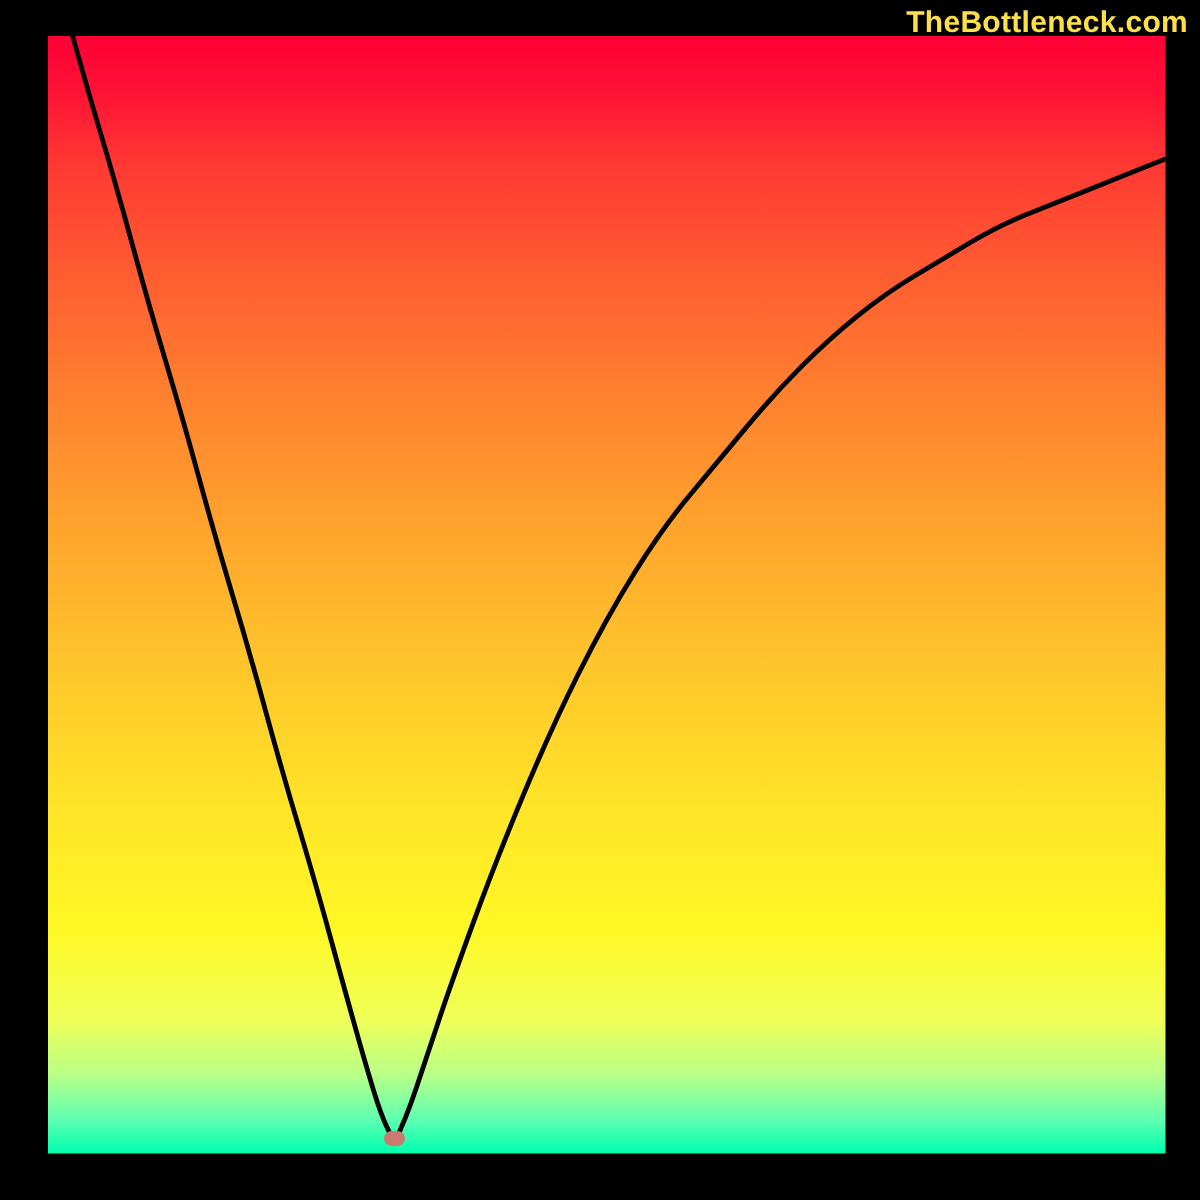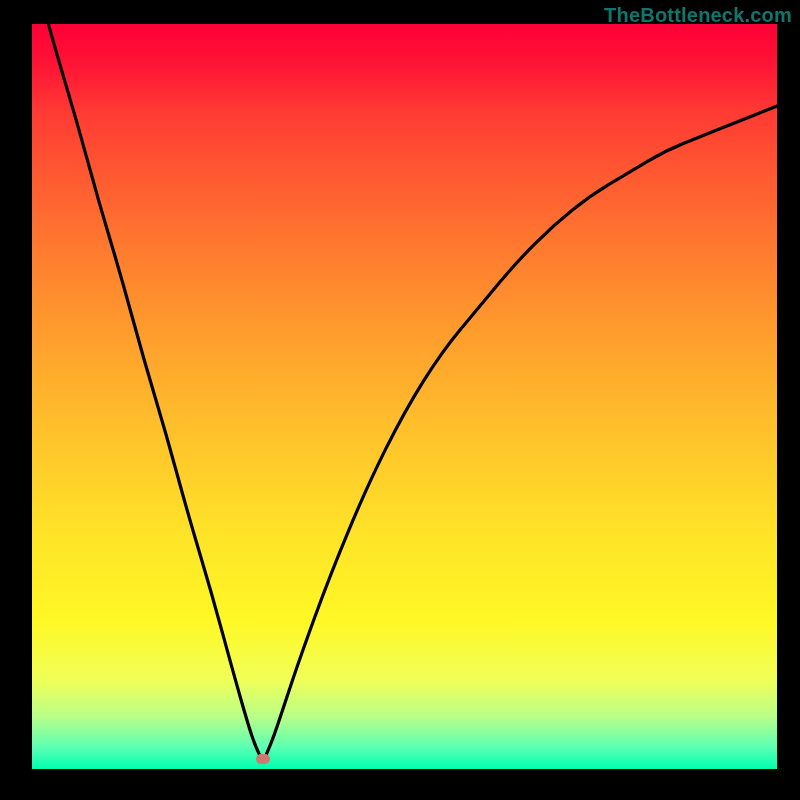--- a/index.html
+++ b/index.html
@@ -27,21 +27,21 @@
       #00ffb0 100%
     );
   }
   .watermark {
     position: absolute;
     top: 4px;
     right: 8px;
     font-family: Arial, Helvetica, sans-serif;
     font-size: 20px;
     font-weight: 600;
-    color: #0f766e;
+    color: #fde047;
     letter-spacing: 0.2px;
   }
   .curve-svg {
     position: absolute;
     left: 0; top: 0;
     width: 745px; height: 745px;
   }
   .marker {
     position: absolute;
     width: 14px;

